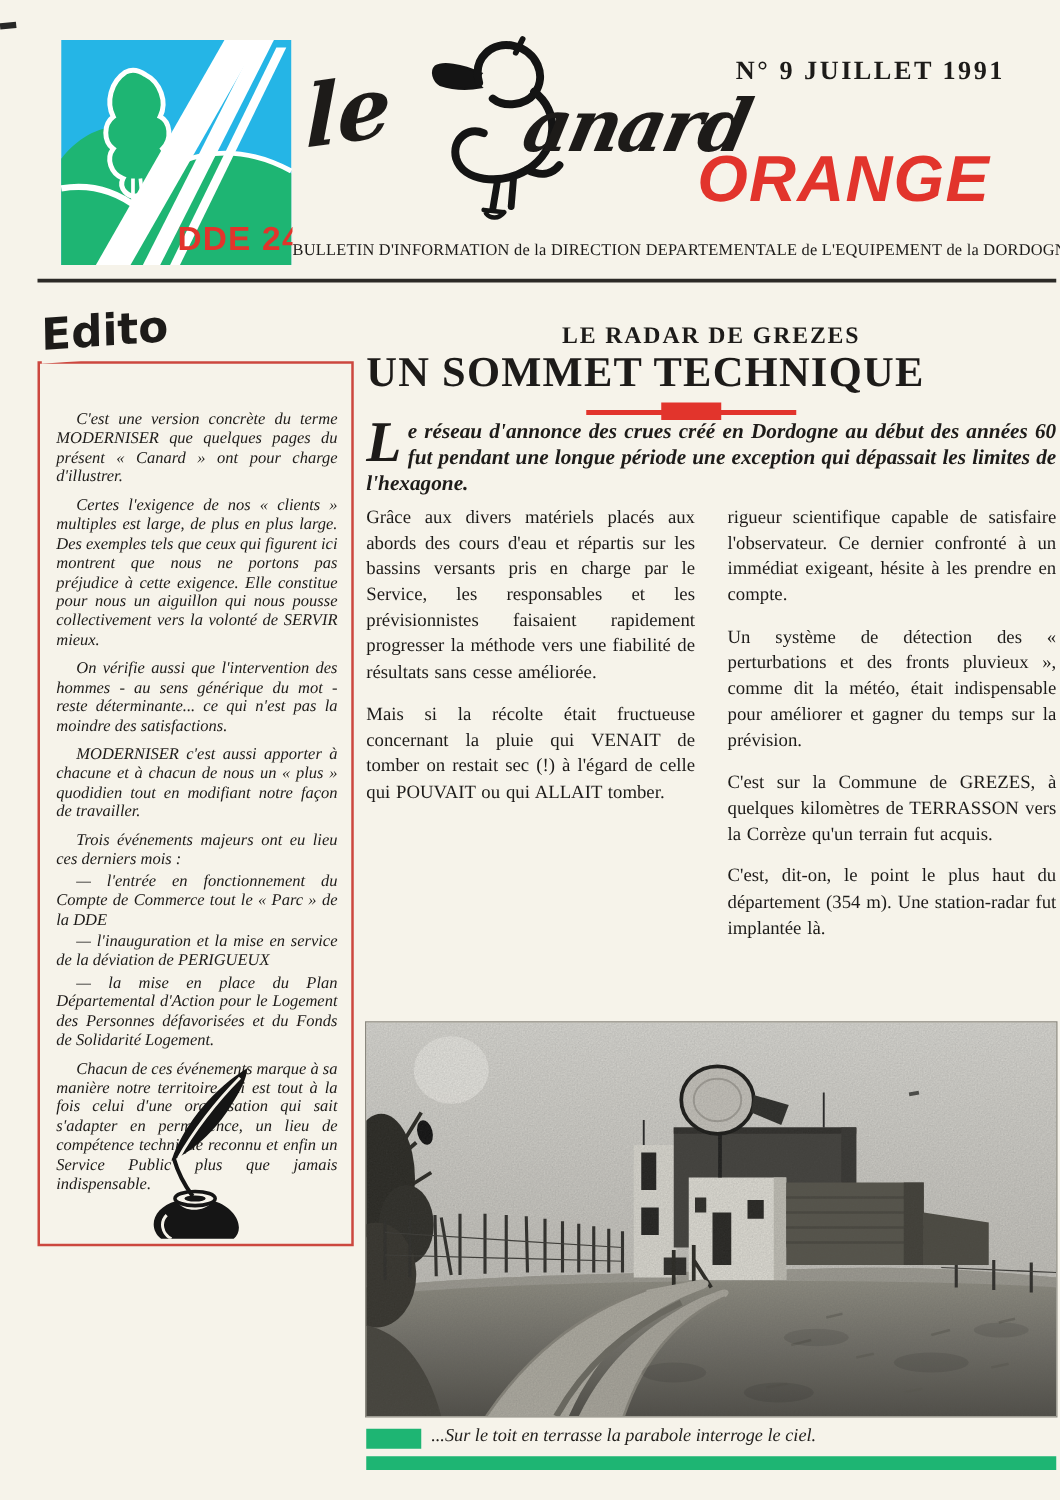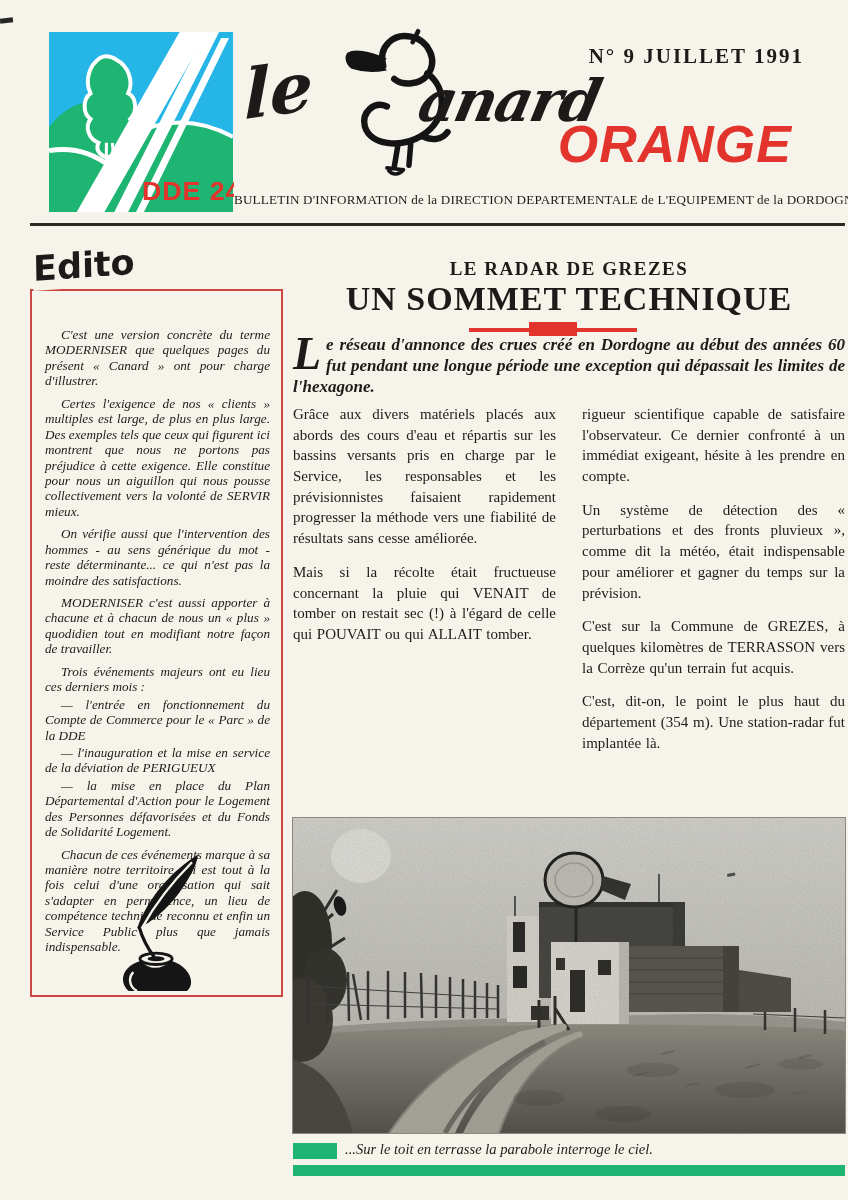--- a/index.html
+++ b/index.html
@@ -34,21 +34,21 @@
                background:var(--c-paper);padding:0 12px 4px 0;z-index:3;}
   .edito-box{left:30px;top:289px;width:253px;height:708px;border:2.5px solid var(--c-deepred);
              box-sizing:border-box;z-index:1;}
   .edito-text{position:absolute;left:13px;right:11px;top:36px;font-style:italic;
               font-size:13.2px;line-height:1.17;text-align:justify;}
   .edito-text p{margin:0 0 7px 0;text-indent:16px;}
   .edito-text p.li{margin:0 0 2px 0;}
   .quill{position:absolute;left:50%;transform:translateX(-50%);bottom:4px;width:152px;height:142px;}
   .kicker{left:293px;top:258px;width:552px;text-align:center;font-weight:700;font-size:19px;
           letter-spacing:1.5px;}
-  .headline{left:293px;top:281px;width:552px;text-align:center;font-weight:700;font-size:34px;
+  .headline{left:293px;top:281px;width:552px;text-align:left;font-weight:700;font-size:34px;
             letter-spacing:1px;line-height:1.05;}
   .hl-rule{left:293px;top:320px;width:552px;height:18px;}
   .hl-rule .line{position:absolute;left:176px;top:8px;width:168px;height:3.5px;background:var(--c-red);}
   .hl-rule .block{position:absolute;left:236px;top:2px;width:48px;height:14px;background:var(--c-red);}
   .lede{left:293px;top:334px;width:552px;font-weight:700;font-style:italic;font-size:17px;
         line-height:1.24;text-align:justify;}
   .dropcap{float:left;font-size:46px;line-height:36px;font-weight:800;font-style:italic;
            margin:2px 5px 0 0;}
   .cols{left:293px;top:404px;width:552px;display:flex;gap:26px;justify-content:space-between;}
   .col{width:263px;font-size:15px;line-height:1.38;text-align:justify;word-spacing:.06em;}
@@ -106,21 +106,21 @@
   <div class="abs header-rule"></div>
 
   <div class="abs edito-title">Edito</div>
   <div class="abs edito-box">
     <div class="edito-text">
       <p>C'est une version concrète du terme MODERNISER que quelques pages du présent « Canard » ont pour charge d'illustrer.</p>
       <p>Certes l'exigence de nos « clients » multiples est large, de plus en plus large. Des exemples tels que ceux qui figurent ici montrent que nous ne portons pas préjudice à cette exigence. Elle constitue pour nous un aiguillon qui nous pousse collectivement vers la volonté de SERVIR mieux.</p>
       <p>On vérifie aussi que l'intervention des hommes - au sens générique du mot - reste déterminante... ce qui n'est pas la moindre des satisfactions.</p>
       <p>MODERNISER c'est aussi apporter à chacune et à chacun de nous un « plus » quodidien tout en modifiant notre façon de travailler.</p>
       <p class="li">Trois événements majeurs ont eu lieu ces derniers mois :</p>
-      <p class="li">— l'entrée en fonctionnement du Compte de Commerce pour le « Parc » de la DDE</p>
+      <p class="li">— l'entrée en fonctionnement du Compte de Commerce tout le « Parc » de la DDE</p>
       <p class="li">— l'inauguration et la mise en service de la déviation de PERIGUEUX</p>
       <p>— la mise en place du Plan Départemental d'Action pour le Logement des Personnes défavorisées et du Fonds de Solidarité Logement.</p>
       <p>Chacun de ces événements marque à sa manière notre territoire qui est tout à la fois celui d'une organisation qui sait s'adapter en permanence, un lieu de compétence technique reconnu et enfin un Service Public plus que jamais indispensable.</p>
     </div>
     <div class="quill">
       <svg width="152" height="142" viewBox="0 0 150 150">
         <path d="M118,6 C92,22 66,50 54,84 C70,78 92,58 104,38 C112,26 118,14 118,6 Z" fill="#151515"></path>
         <path d="M112,14 C92,34 72,60 60,82" stroke="#f6f3ea" stroke-width="2.5" fill="none"></path>
         <path d="M56,82 C60,96 66,106 72,114" stroke="#151515" stroke-width="3.5" fill="none"></path>
         <ellipse cx="74" cy="116" rx="17" ry="6" fill="none" stroke="#151515" stroke-width="3"></ellipse>

